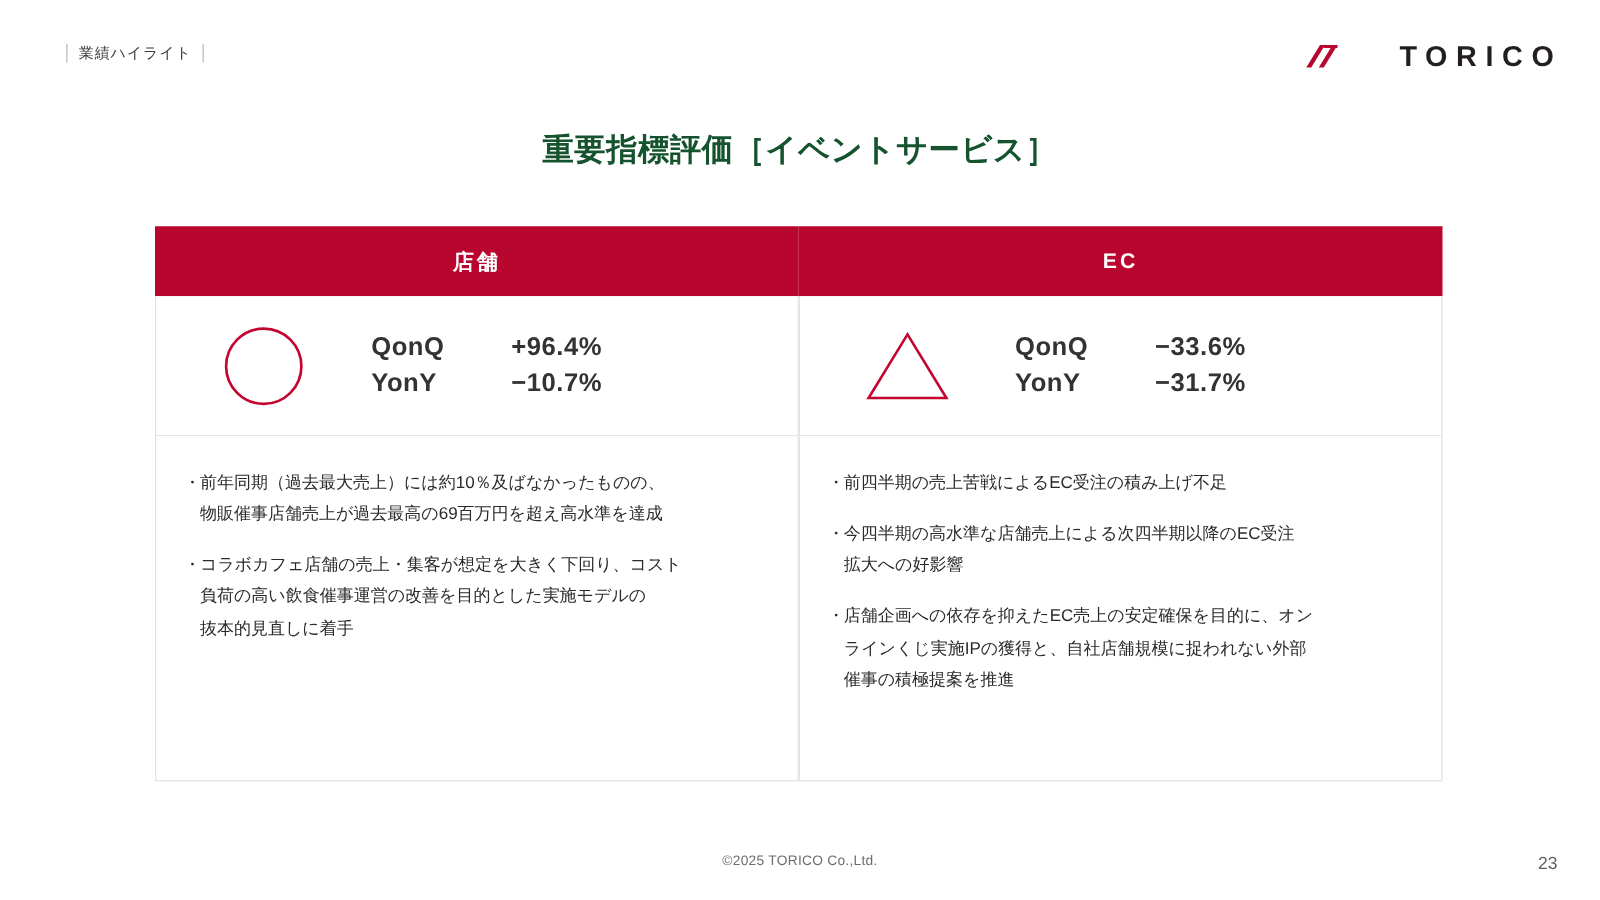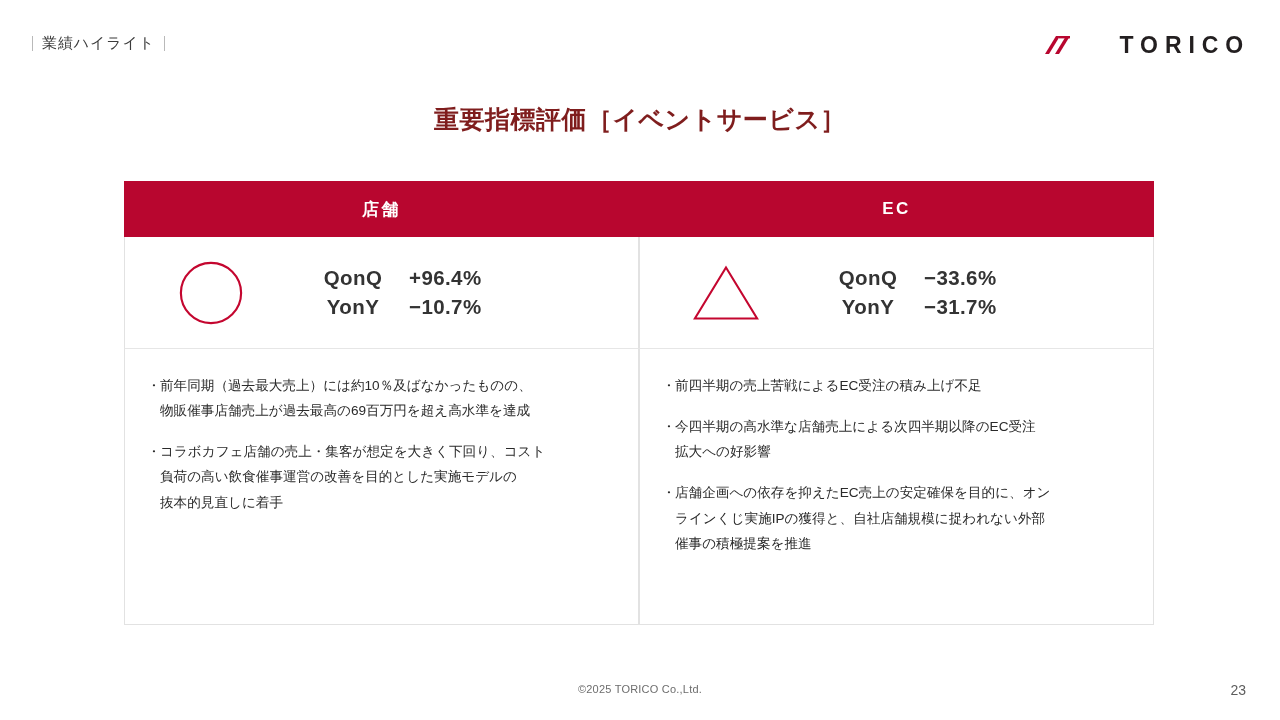--- a/index.html
+++ b/index.html
@@ -19,25 +19,25 @@
   
   .slide-header {
     position: absolute;
     top: 0;
     left: 0;
     width: 1280px;
     height: 86px;
   }
   .breadcrumb {
     position: absolute;
-    left: 32px;
+    left: 53px;
     top: 34px;
     display: flex;
     align-items: center;
-    font-size: 15px;
+    font-size: 12px;
     letter-spacing: 0.06em;
     color: #3b3b3b;
   }
   .breadcrumb .bar {
     display: inline-block;
     width: 1px;
     height: 15px;
     background: #b9b9b9;
   }
   .breadcrumb .bar.left { margin-right: 9px; }
@@ -66,21 +66,21 @@
   
   .slide-title {
     position: absolute;
     top: 103px;
     left: 0;
     width: 1280px;
     text-align: center;
     font-size: 25px;
     font-weight: 700;
     letter-spacing: 0.02em;
-    color: #7f1d1d;
+    color: #14532d;
   }
 
   
   .columns {
     position: absolute;
     top: 181px;
     left: 124px;
     width: 1030px;
     display: flex;
     justify-content: space-between;
@@ -124,21 +124,21 @@
   }
   .metric-row {
     display: flex;
     font-size: 20.5px;
     font-weight: 700;
     color: #333333;
     letter-spacing: 0.02em;
   }
   .metric-label {
     width: 112px;
-    text-align: center;
+    text-align: left;
   }
   .metric-value {
     text-align: center;
   }
 
   .col-body {
     min-height: 276px;
     background: #ffffff;
     border: 1px solid #e2e2e2;
     border-top: none;

